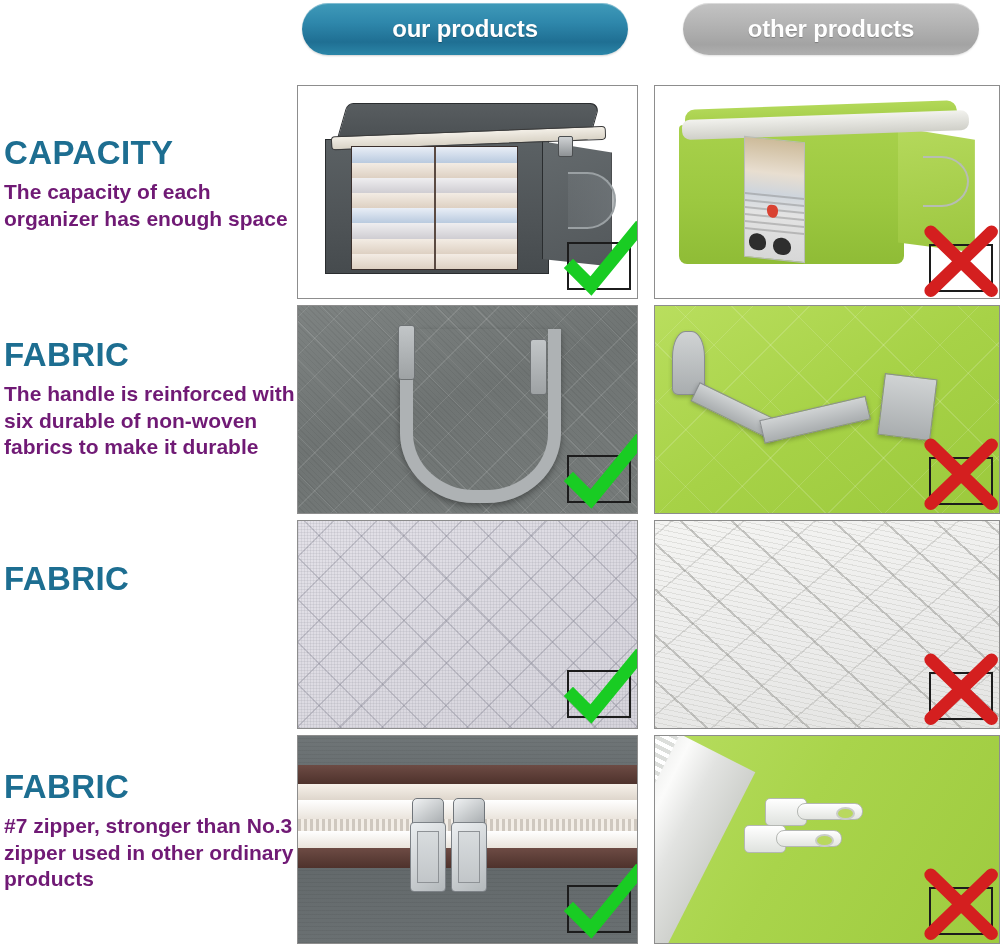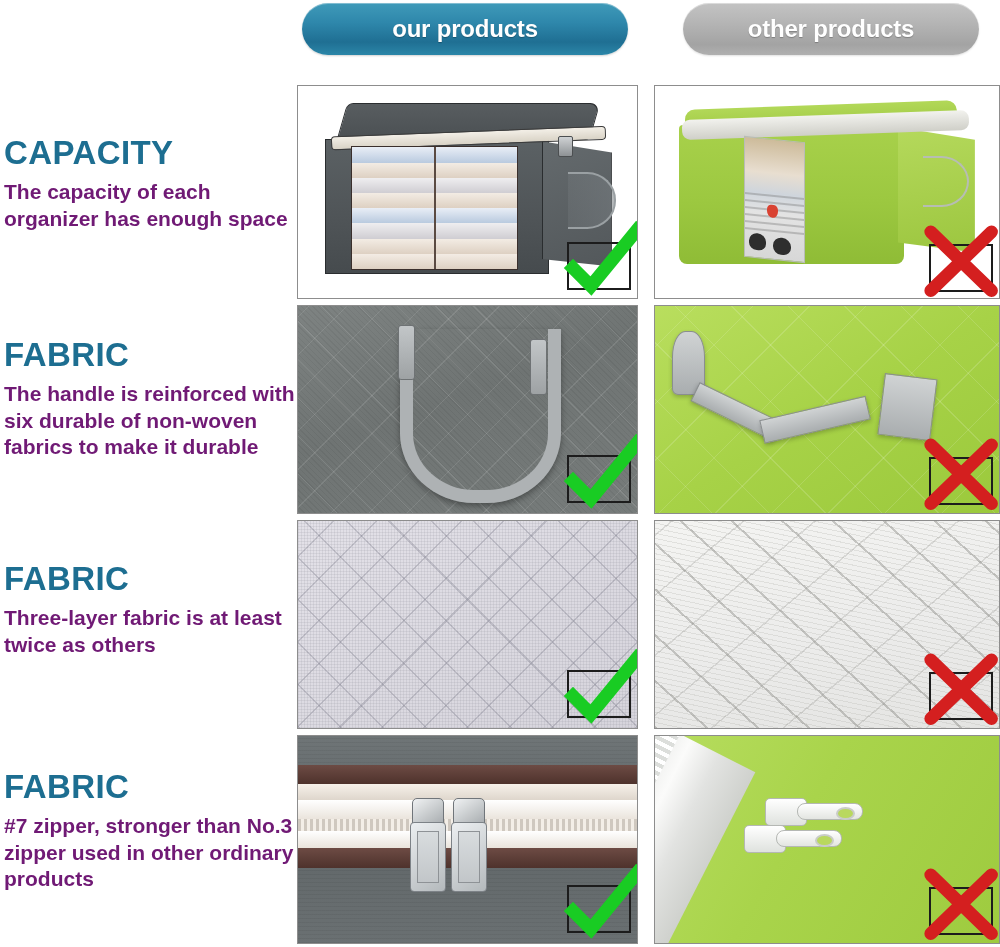--- a/index.html
+++ b/index.html
@@ -382,21 +382,20 @@
     <div class="badge" style="right:6px;bottom:8px;">
       <div class="box"></div>
       <svg viewBox="0 0 86 74">
           <path d="M12 6 L74 66 M74 6 L12 66" fill="none" stroke="#d41f1f" stroke-width="13" stroke-linecap="round" transform="translate(-2,-2) scale(0.98)"></path>
         </svg>
     </div>
   </div>
 
   <div class="feature-text" style="top:562px;">
     <div class="f-title">FABRIC</div>
-    <div class="f-desc">Three-layer fabric is at least twice as others</div>
   </div>
 
   <div class="panel" style="left:297px;top:520px;width:341px;height:209px;">
     <div class="fab-ours"></div>
     <div class="badge" style="right:6px;bottom:10px;">
       <div class="box"></div>
       <svg viewBox="0 0 86 74">
           <path d="M14 42 L32 60 L78 4" fill="none" stroke="#19cc23" stroke-width="13" stroke-linecap="square"></path>
         </svg>
     </div>

